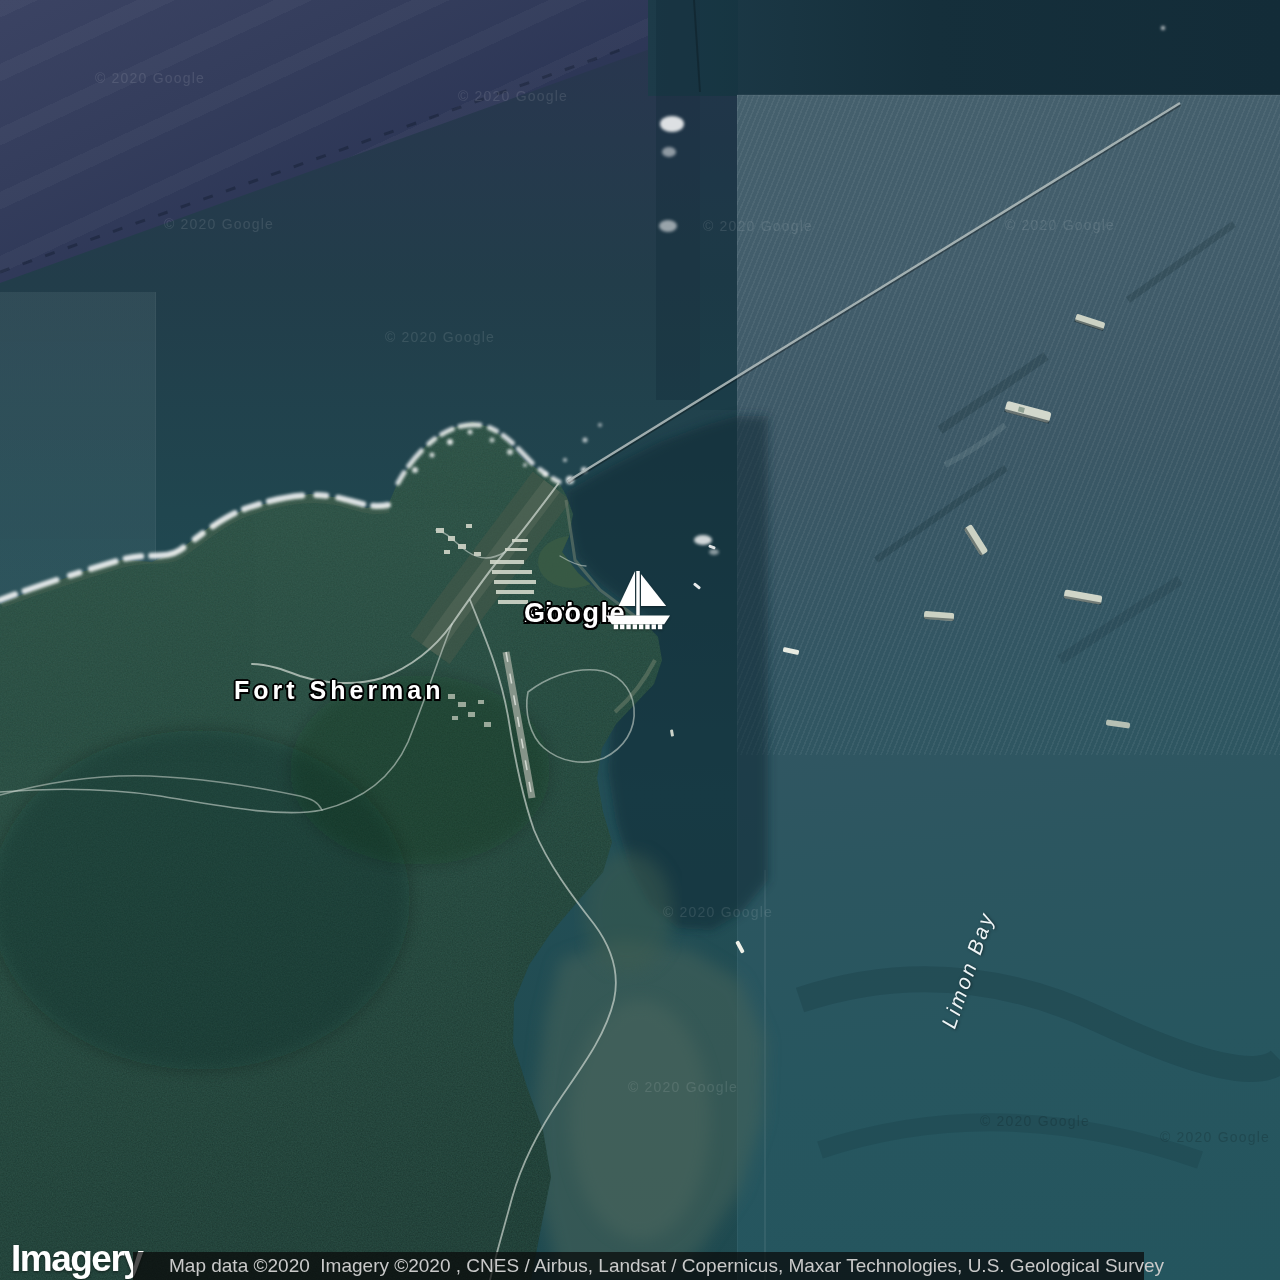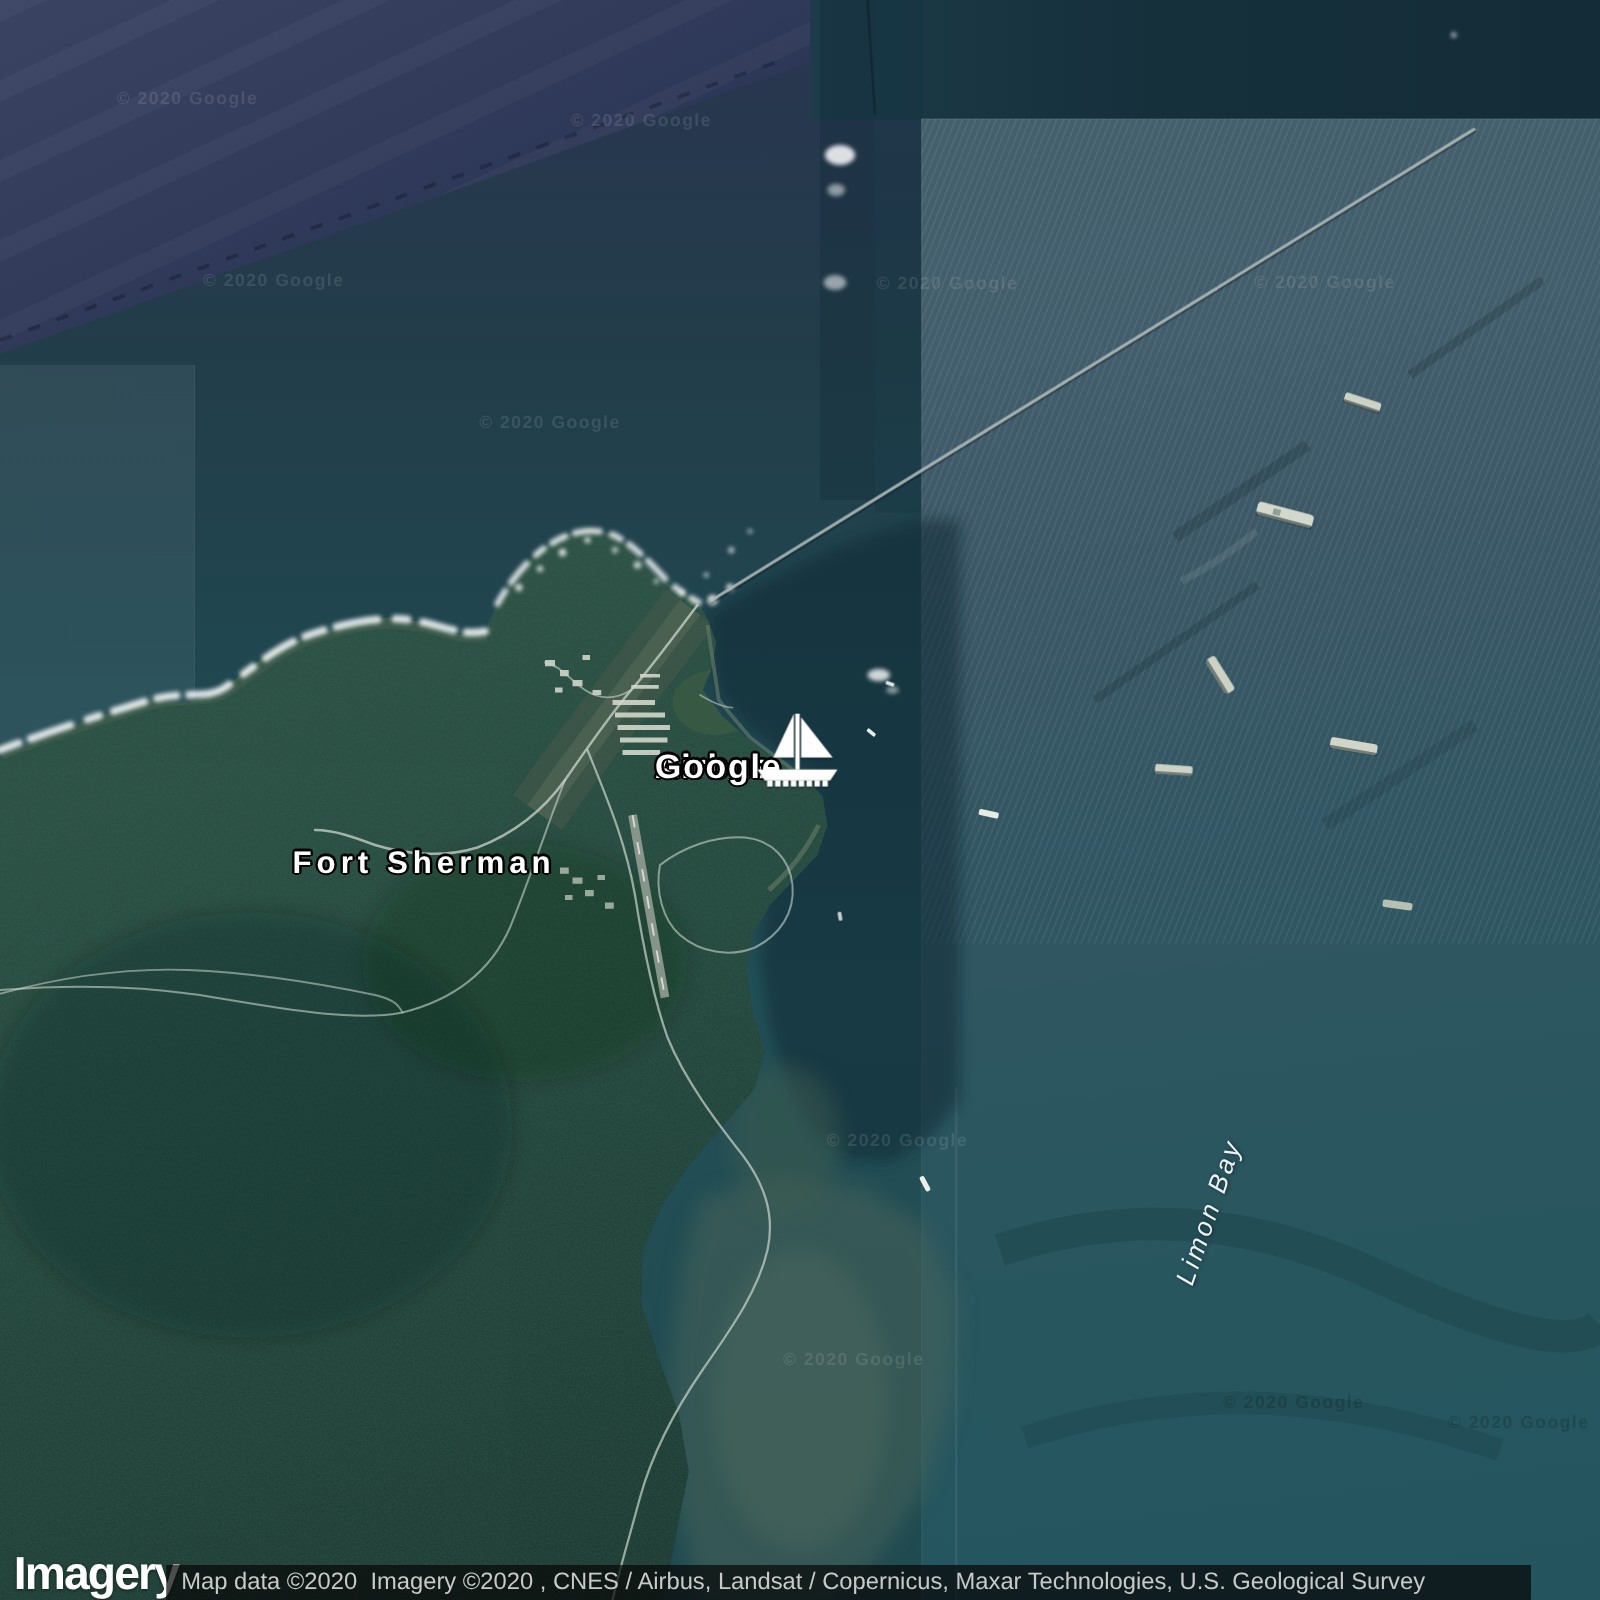--- a/index.html
+++ b/index.html
@@ -37,32 +37,32 @@
     text-shadow:-1.5px -1.5px 0 #000,1.5px -1.5px 0 #000,-1.5px 1.5px 0 #000,1.5px 1.5px 0 #000,
                 0 -2px 0 rgba(0,0,0,.85),0 2px 0 rgba(0,0,0,.85),-2px 0 0 rgba(0,0,0,.85),2px 0 0 rgba(0,0,0,.85);}
   .lbl-town{left:524px;top:599px;transform:translateX(-50%);text-align:center;
     font-size:27px;line-height:28px;letter-spacing:1.5px;}
   .lbl-town span{position:static;display:block;}
   .lbl-area{left:206px;top:676px;font-size:25px;letter-spacing:4px;padding-left:28px;}
   .lbl-bay{left:968px;top:970px;transform:translate(-50%,-50%) rotate(-71deg);
     color:#eef4f6;font-style:italic;font-size:21px;letter-spacing:2.5px;white-space:nowrap;
     text-shadow:0 1px 3px rgba(0,0,0,0.55);}
 
-  .wm{font-size:14px;font-weight:bold;letter-spacing:1.2px;white-space:nowrap;
+  .wm{font-size:14px;font-weight:normal;letter-spacing:1.2px;white-space:nowrap;
       transform:translate(-50%,-50%);}
   .wm-light{color:rgba(255,255,255,0.11);}
   .wm-dark{color:rgba(0,0,0,0.16);}
 
   
   .boat{left:605px;top:568px;width:66px;height:70px;filter:drop-shadow(0 1px 1px rgba(0,0,0,0.4));}
 
   
   .google-logo{left:11px;top:1238px;color:#fff;font-size:37px;font-weight:bold;
     letter-spacing:-1.5px;text-shadow:0 1px 3px rgba(0,0,0,0.55);}
-  .attr-bar{left:133px;top:1252px;width:1092px;height:28px;background:rgba(8,8,8,0.72);}
+  .attr-bar{left:133px;top:1252px;width:1011px;height:28px;background:rgba(8,8,8,0.72);padding-left:24px;}
   .attr-text{position:static;display:block;color:#c9c9c9;font-size:19px;line-height:28px;
     padding-left:12px;white-space:pre;overflow:hidden;}
 </style>
 </head>
 <body>
 
 <div id="stage">
 
   <div class="layer base"></div>
   <div class="top-navy"></div>

